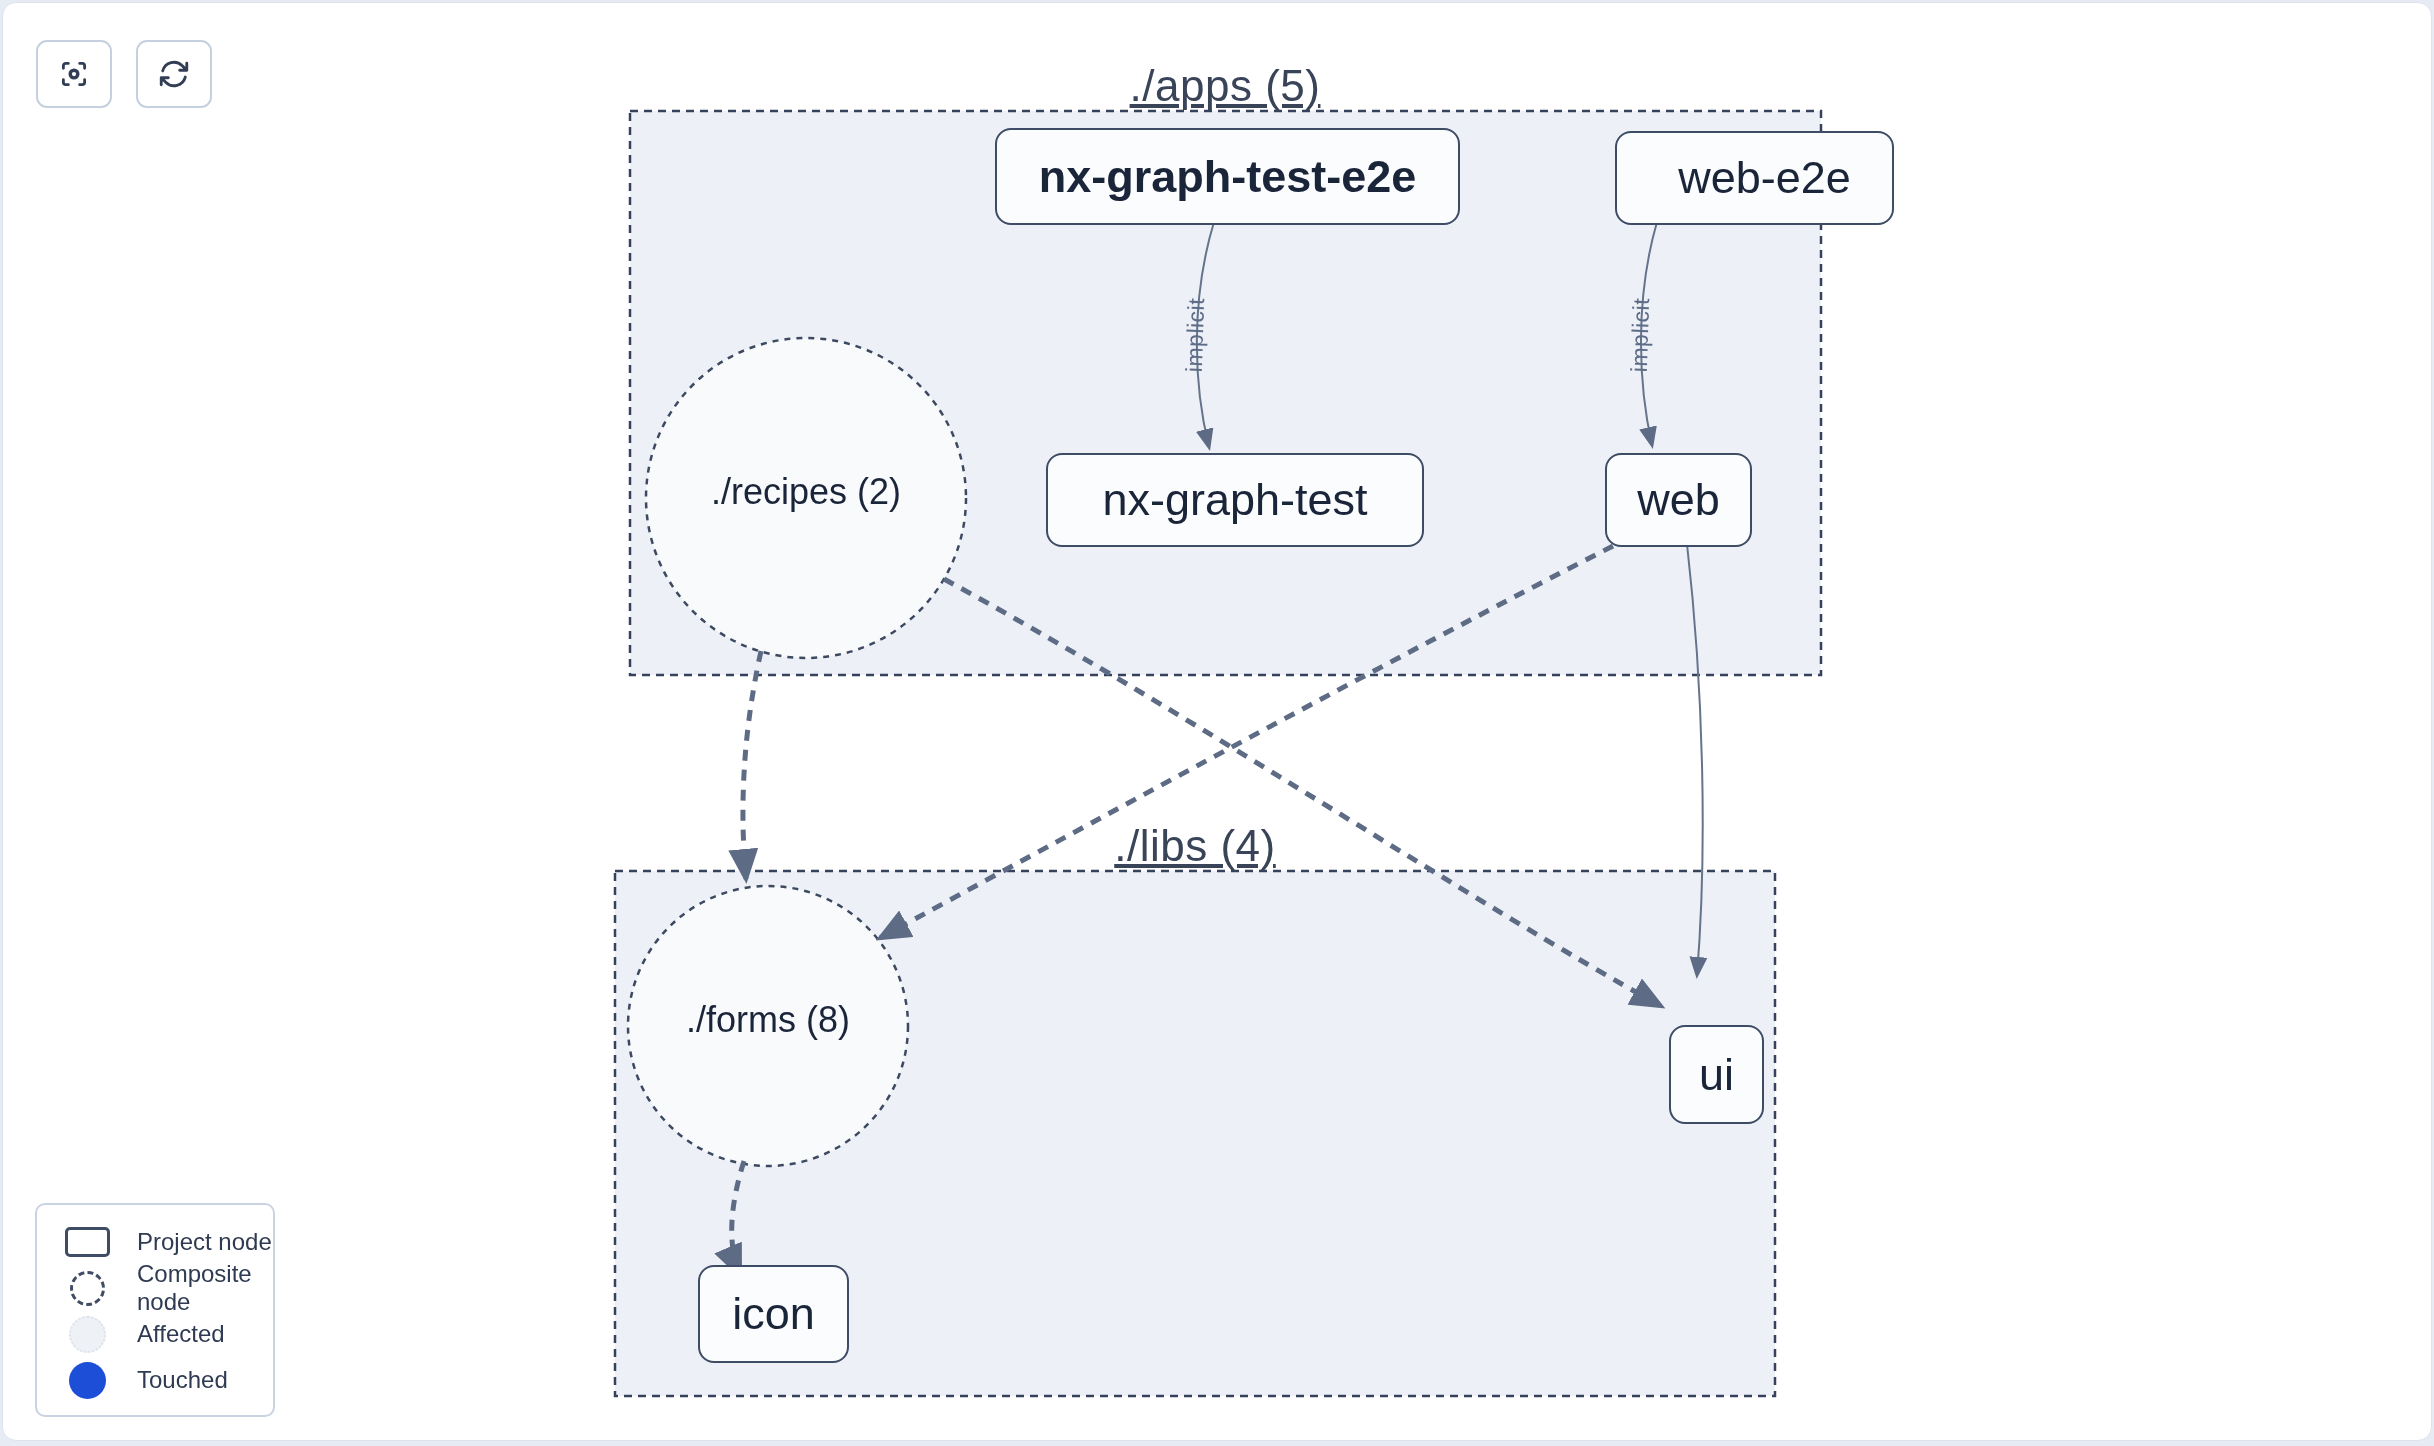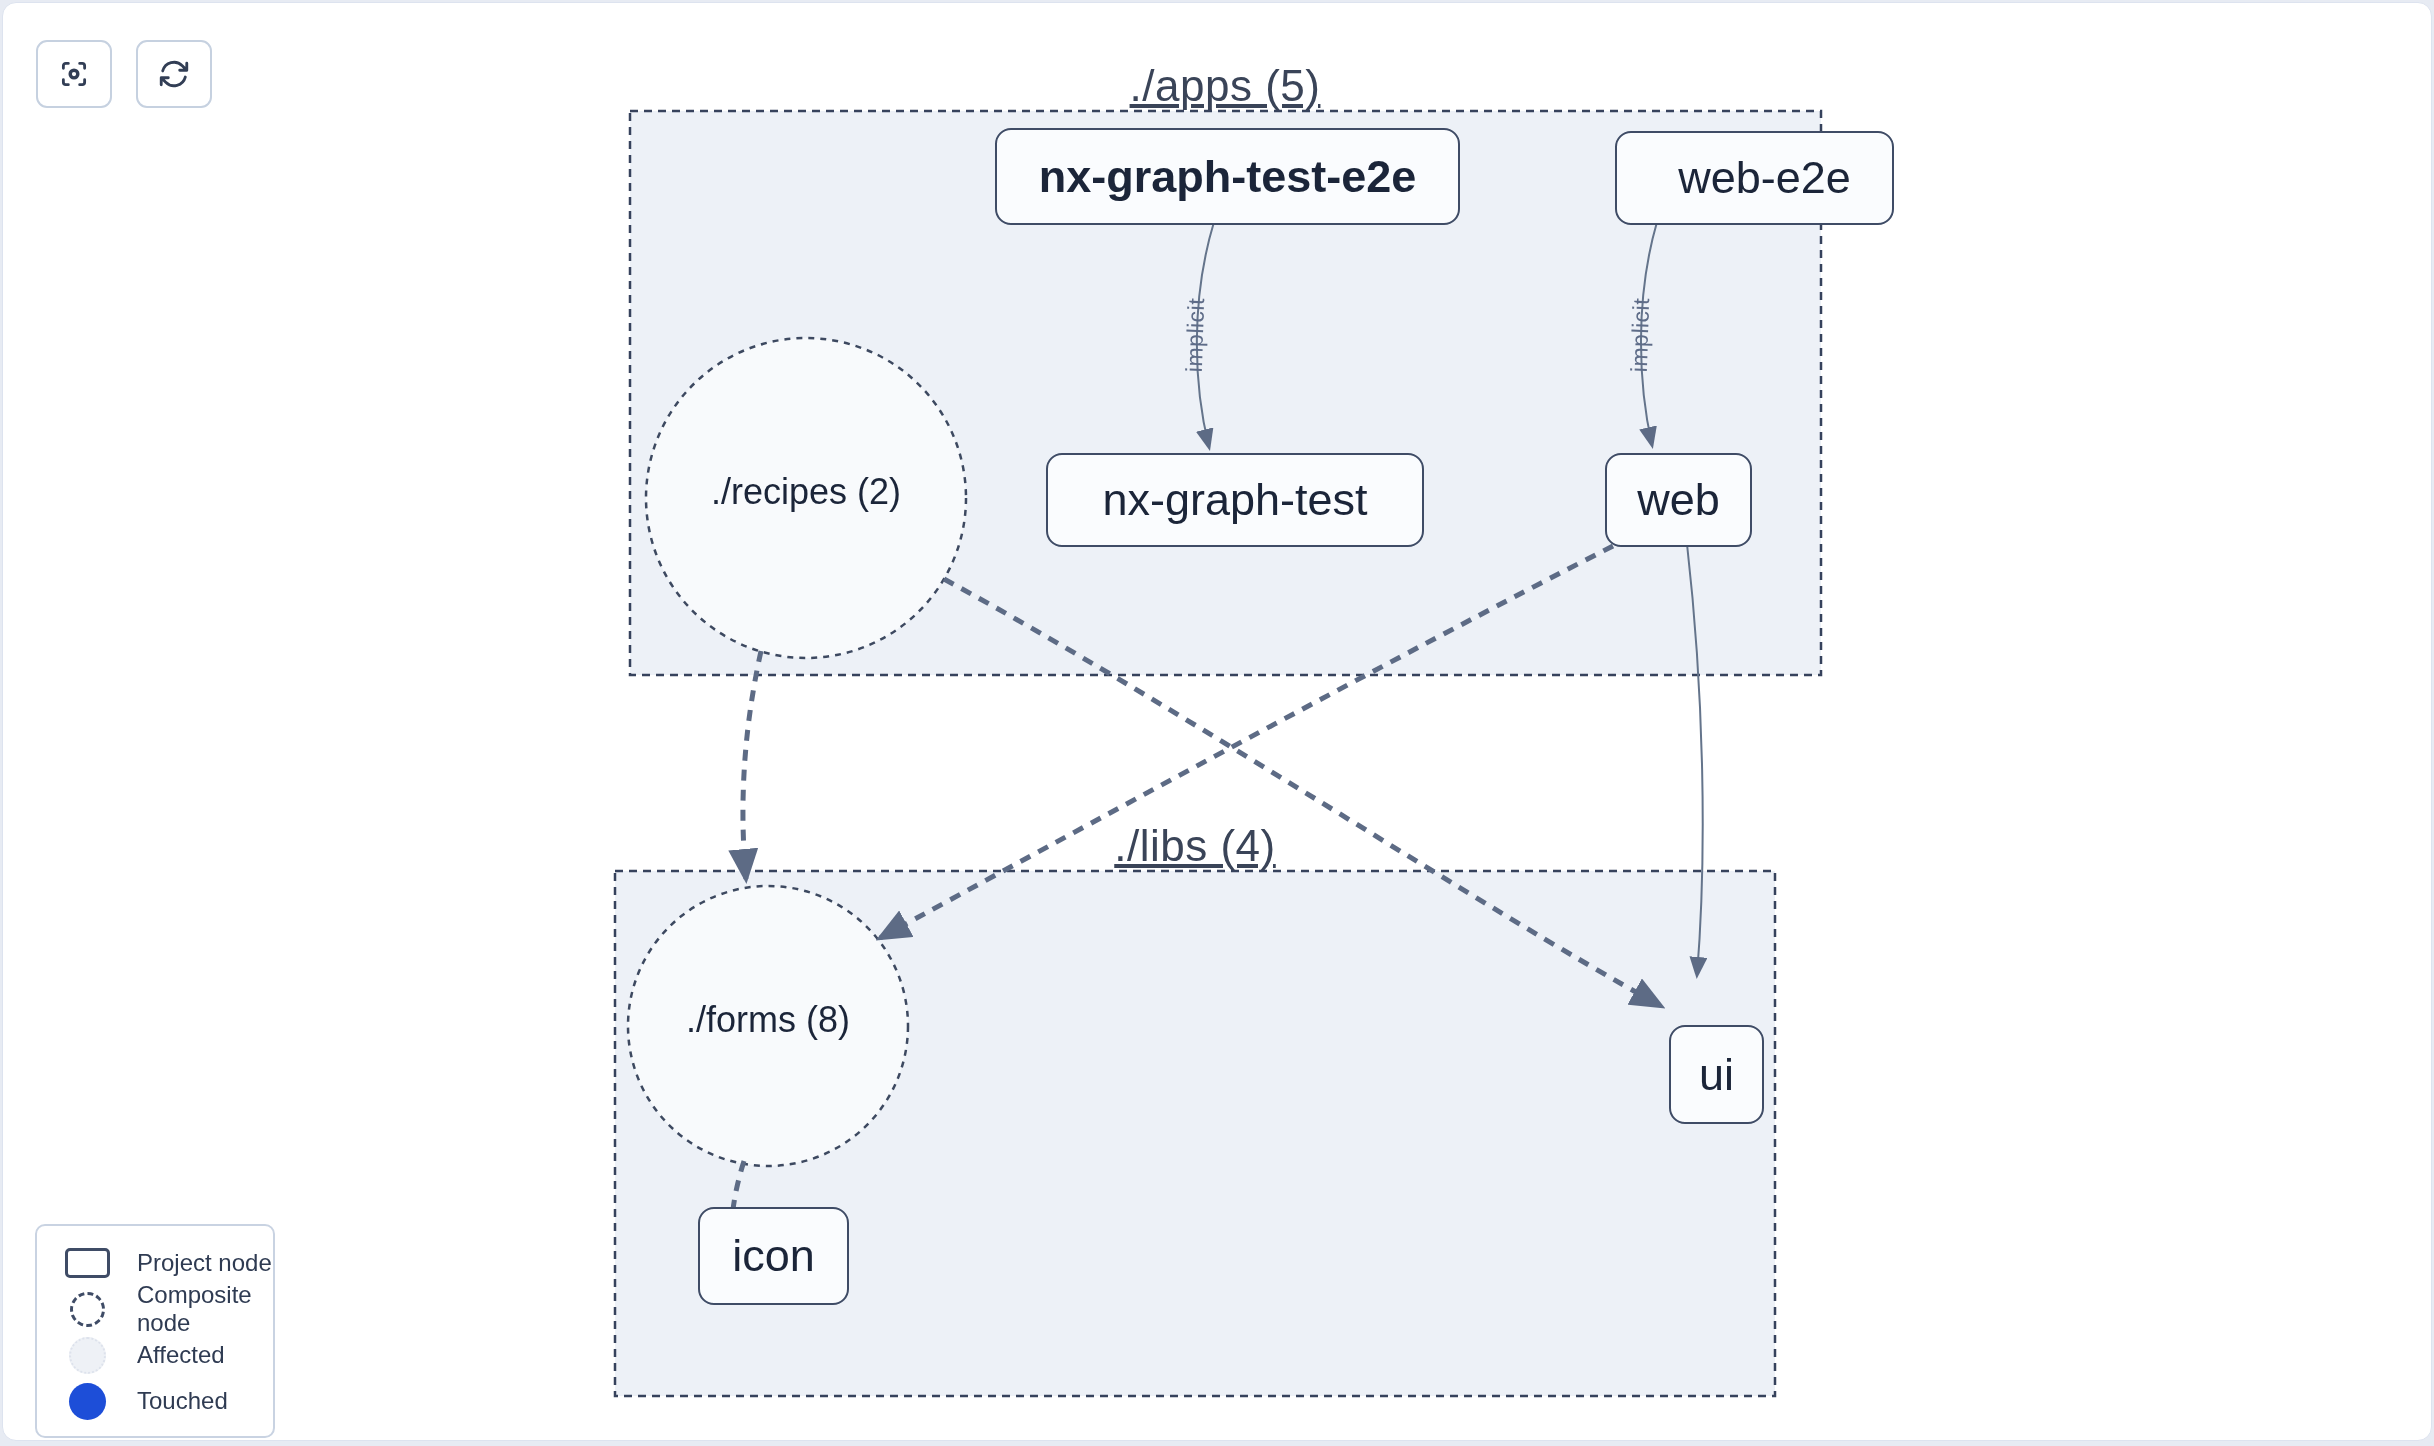--- a/index.html
+++ b/index.html
@@ -39,21 +39,21 @@
   }
   .edge-label{
     position:absolute;z-index:3;width:140px;height:28px;text-align:center;
     font-size:23px;color:#5e6c88;letter-spacing:0.5px;line-height:28px;
     transform:rotate(-88deg);transform-origin:center;
   }
   
   .legend{
     position:absolute;left:32px;top:1200px;width:240px;z-index:6;
     background:#ffffff;border:2px solid #c9d3e2;border-radius:10px;
-    padding:14px 0 12px 0;box-sizing:border-box;margin-top:21px;
+    padding:14px 0 12px 0;box-sizing:border-box;
   }
   .legend-row{display:flex;align-items:center;height:46px;}
   .legend-swatch-cell{width:100px;display:flex;align-items:center;justify-content:center;flex:0 0 100px;}
   .legend-label{font-size:24px;color:#2f3b52;}
   .sw-project{width:45px;height:30px;border:3px solid #3f4c66;border-radius:5px;background:#ffffff;box-sizing:border-box;}
   .sw-composite{width:35px;height:35px;border:3px dashed #3f4c66;border-radius:50%;background:#ffffff;box-sizing:border-box;}
   .sw-affected{width:37px;height:37px;border:2px dotted #dde2ec;border-radius:50%;background:#eef1f6;box-sizing:border-box;}
   .sw-touched{width:37px;height:37px;border-radius:50%;background:#1d4ed8;}
 </style>
 </head>
@@ -94,21 +94,21 @@
   <div class="edge-label" style="left:1567px;top:318px;">implicit</div>
 
   <div class="circle-label" style="left:603px;top:468px;">./recipes (2)</div>
   <div class="circle-label" style="left:565px;top:996px;">./forms (8)</div>
 
   <div class="node" style="left:992px;top:125px;width:461px;height:93px;font-weight:bold;">nx-graph-test-e2e</div>
   <div class="node" style="left:1612px;top:128px;width:255px;height:90px;padding-left:20px;">web-e2e</div>
   <div class="node" style="left:1043px;top:450px;width:374px;height:90px;">nx-graph-test</div>
   <div class="node" style="left:1602px;top:450px;width:143px;height:90px;">web</div>
   <div class="node" style="left:1666px;top:1022px;width:91px;height:95px;">ui</div>
-  <div class="node" style="left:695px;top:1204px;width:147px;height:94px;">icon</div>
+  <div class="node" style="left:695px;top:1262px;width:147px;height:94px;">icon</div>
 
   <div class="toolbar">
     <button class="tool-btn">
       <svg viewBox="0 0 24 24">
         <path d="M8 4.5 H6.2 A1.7 1.7 0 0 0 4.5 6.2 V8"></path>
         <path d="M16 4.5 H17.8 A1.7 1.7 0 0 1 19.5 6.2 V8"></path>
         <path d="M8 19.5 H6.2 A1.7 1.7 0 0 1 4.5 17.8 V16"></path>
         <path d="M16 19.5 H17.8 A1.7 1.7 0 0 0 19.5 17.8 V16"></path>
         <circle cx="12" cy="12" r="2.7" stroke-width="2.4"></circle>
       </svg>

